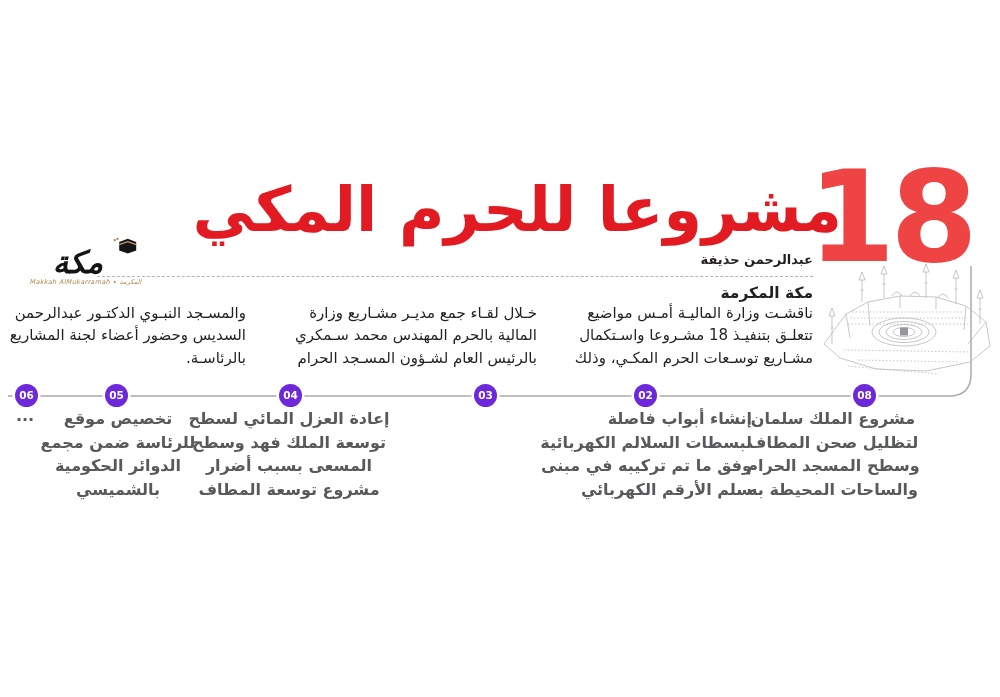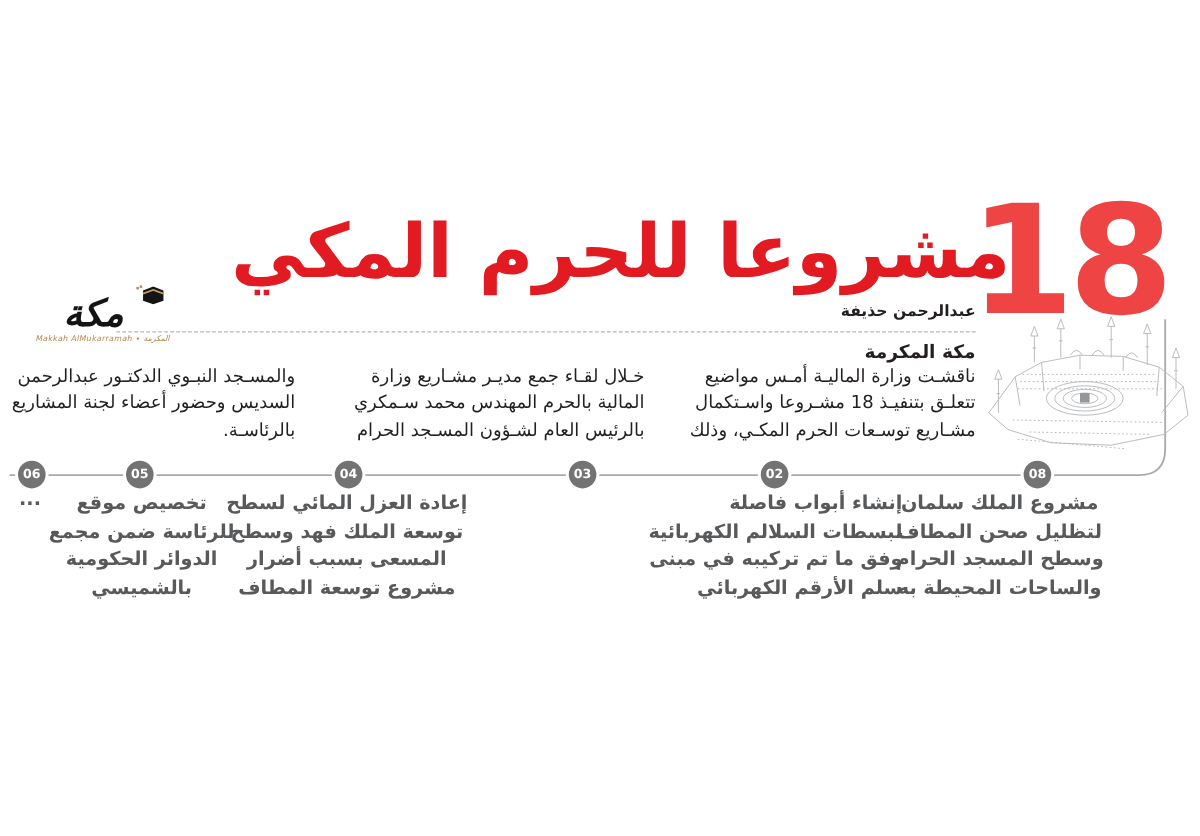--- a/index.html
+++ b/index.html
@@ -57,21 +57,21 @@
     text-align: right; white-space: pre-line; color: #231f20;
   }
   .col-1 { right: 187px; }
   .col-2 { right: 463px; }
   .col-3 { right: 754px; width: 242px; }
 
   
   .timeline-svg { position: absolute; left: 0; top: 0; width: 1000px; height: 697px; z-index: 1; pointer-events: none; }
   .tl-circle {
     position: absolute; top: 384px; width: 23px; height: 23px;
-    background: #737373; border-radius: 50%;
+    background: #6d28d9; border-radius: 50%;
     color: #ffffff; font-size: 10.5px; font-weight: bold;
     line-height: 23px; text-align: center;
     box-shadow: 0 0 0 2.5px #ffffff; z-index: 3;
   }
   .c01 { left: 853px; } .c02 { left: 634px; } .c03 { left: 474px; }
   .c04 { left: 279px; } .c05 { left: 105px; } .c06 { left: 15px; }
 
   .tl-text {
     position: absolute; top: 407px; width: 212px;
     font-size: 16px; font-weight: bold; line-height: 23.5px;

